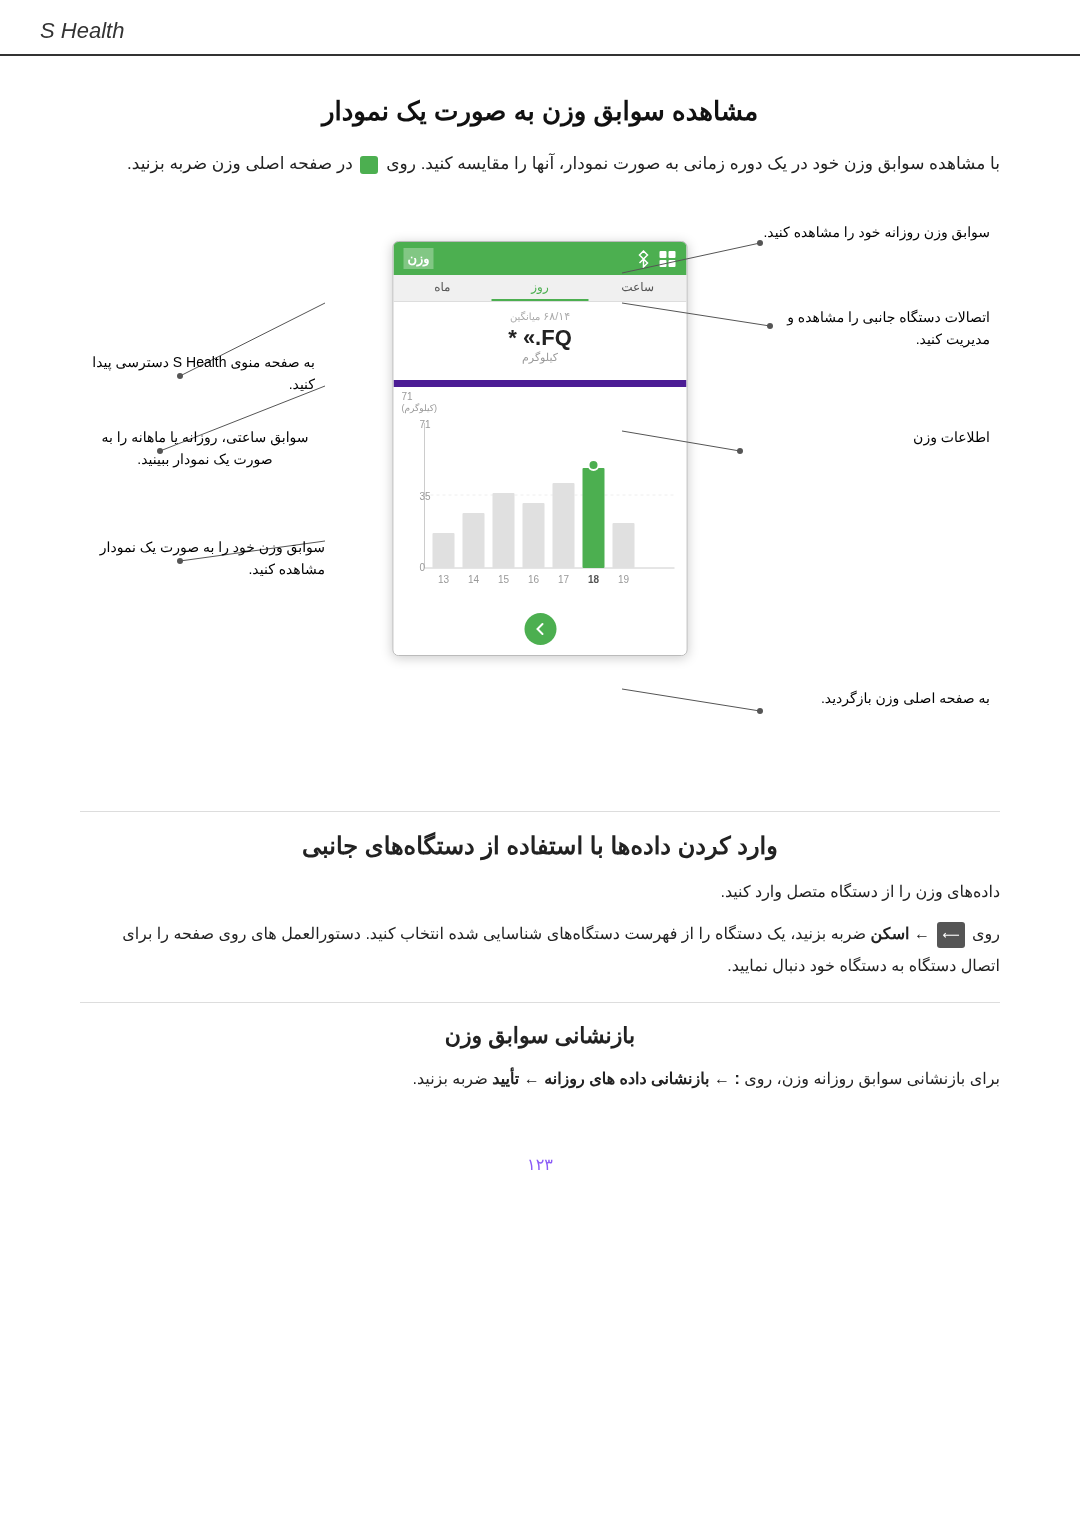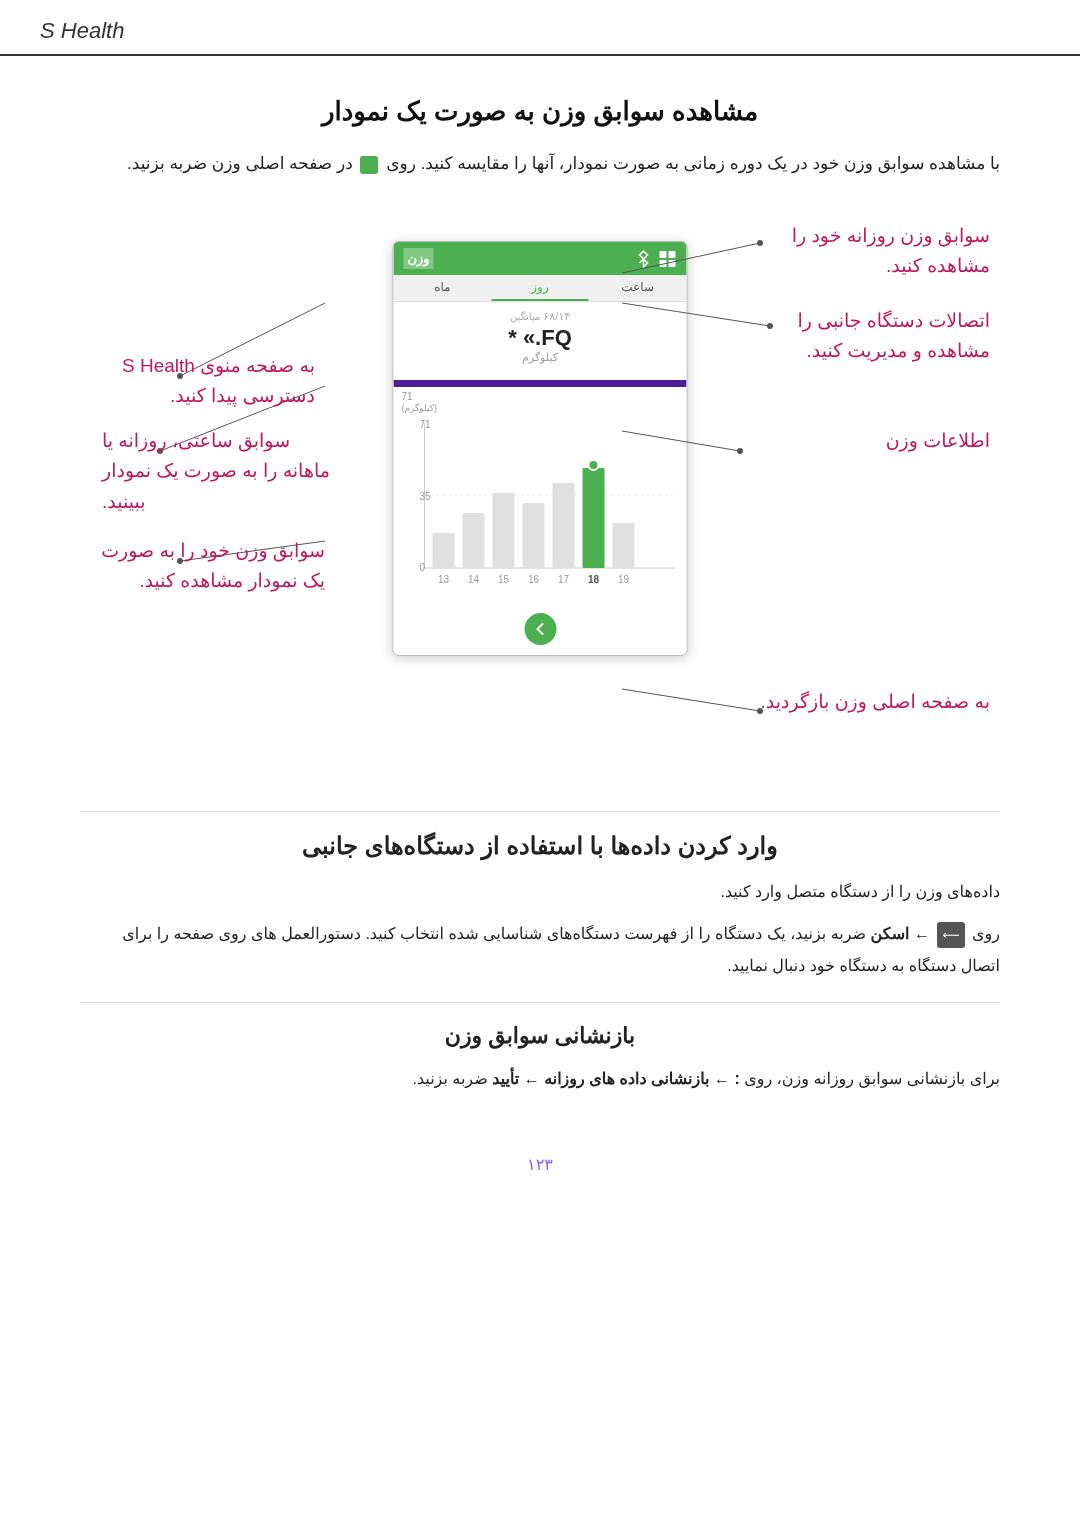--- a/index.html
+++ b/index.html
@@ -191,22 +191,22 @@
     
     .diagram-wrapper {
       position: relative;
       width: 100%;
       margin: 0 auto 20px auto;
       height: 580px;
     }
 
     .callout-text {
       position: absolute;
-      font-size: 19px;
-      color: #be185d;
+      font-size: 14px;
+      color: #000000;
       line-height: 1.6;
       text-align: right;
       max-width: 220px;
     }
   </style>
 </head>
 <body>
 
 <div class="header">
   <span class="header-title">S Health</span>
@@ -325,21 +325,21 @@
     </svg>
 
     <div class="callout-text" style="right:10px; top:95px; text-align:right; max-width:230px;">
       <span>اتصالات دستگاه جانبی را مشاهده و مدیریت کنید.</span>
     </div>
 
     <div class="callout-text" style="left:5px; top:140px; text-align:right; max-width:230px;">
       به صفحه منوی S Health دسترسی پیدا کنید.
     </div>
 
-    <div class="callout-text" style="left:22px; top:215px; text-align:left; max-width:240px;">
+    <div class="callout-text" style="left:5px; top:215px; text-align:center; max-width:240px;">
       <span>سوابق ساعتی، روزانه یا ماهانه را به صورت یک نمودار ببینید.</span>
     </div>
 
     <div class="callout-text" style="left:5px; top:325px; text-align:right; max-width:240px;">
       <span>سوابق وزن خود را به صورت یک نمودار مشاهده کنید.</span>
     </div>
 
     <div class="callout-text" style="right:10px; top:215px; text-align:right; max-width:180px;">
       <span>اطلاعات وزن</span>
     </div>

